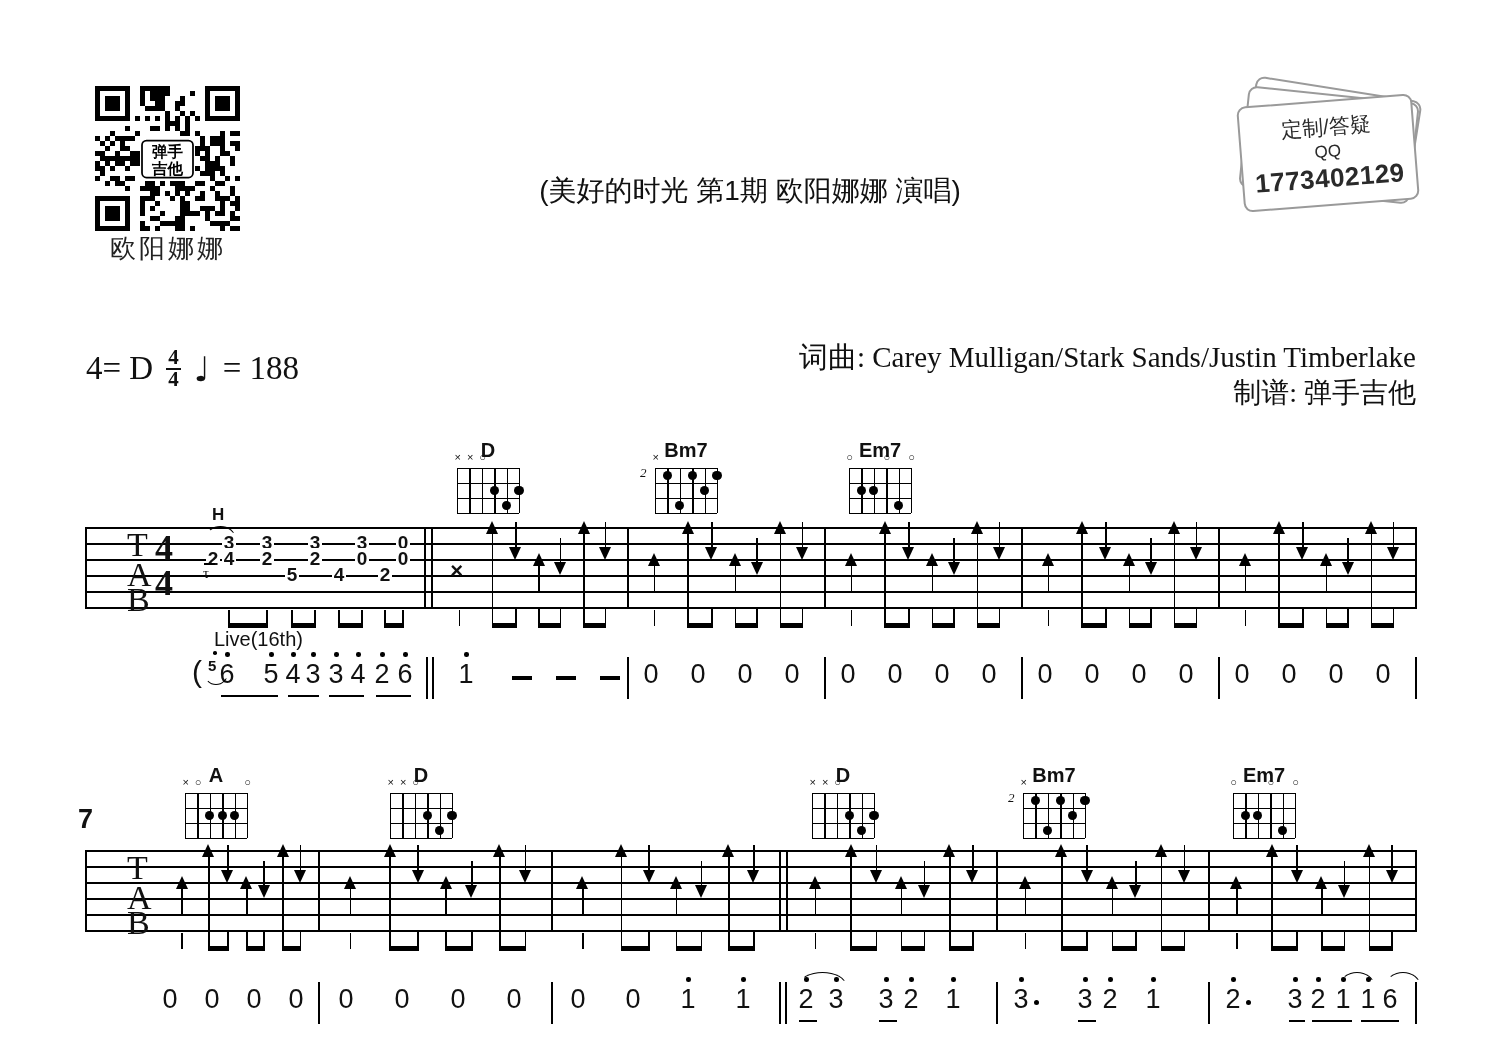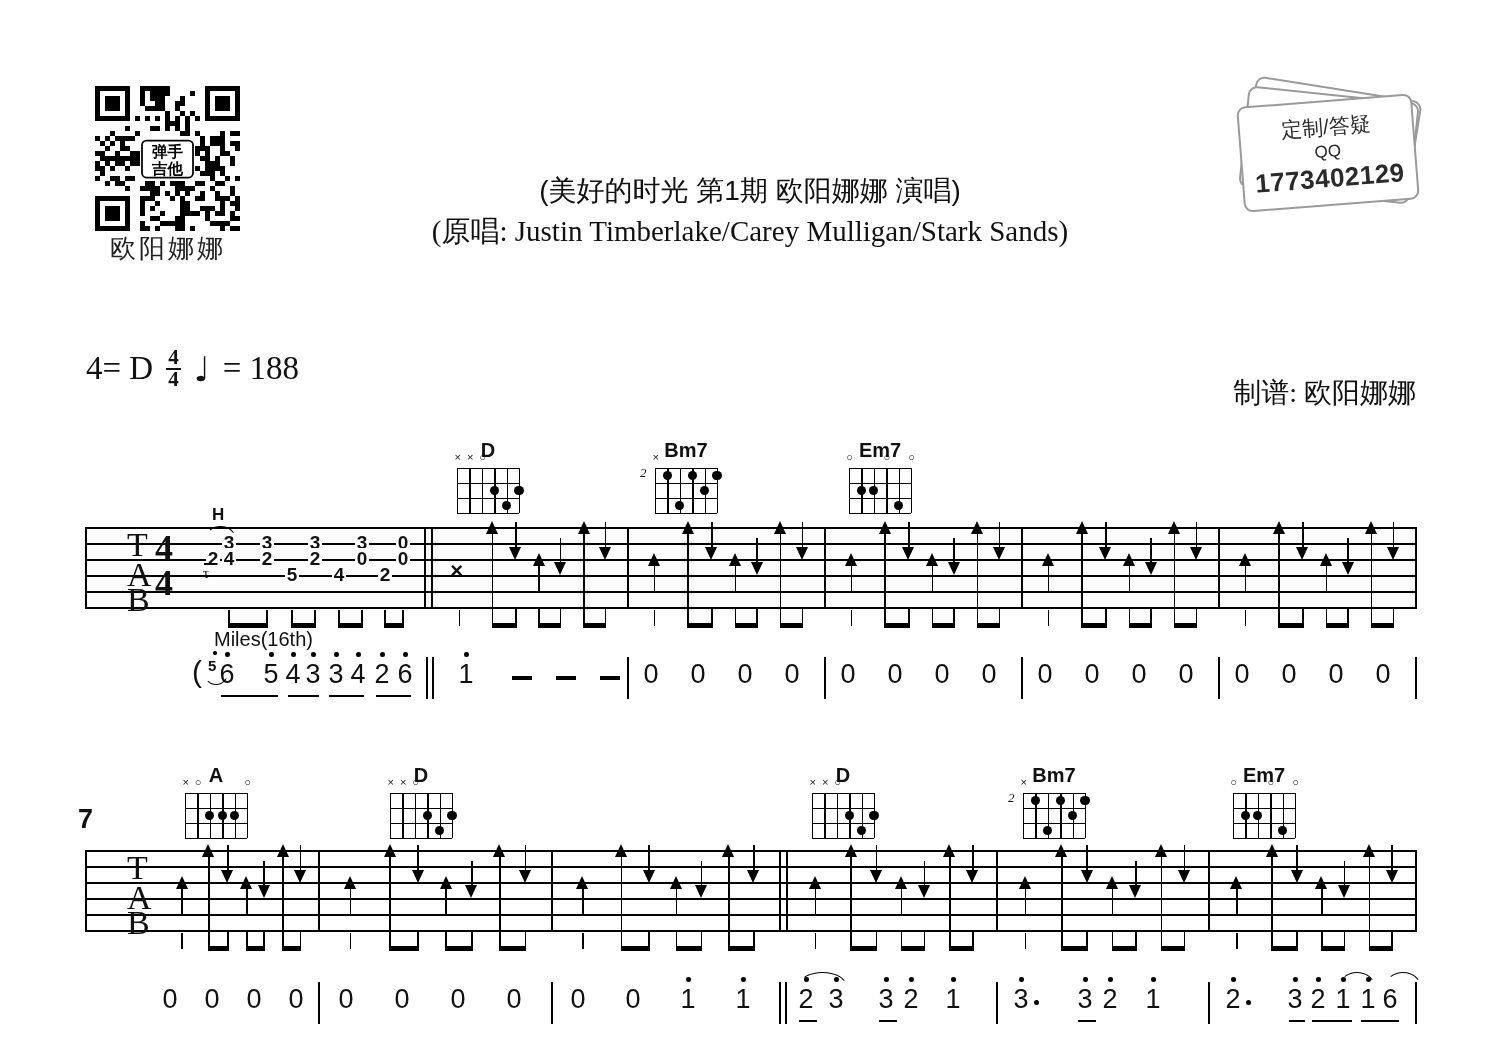--- a/index.html
+++ b/index.html
@@ -282,21 +282,20 @@
       <rect x="25" y="28" width="1" height="1" fill="#000" shape-rendering="crispEdges"></rect>
       <rect x="27" y="28" width="1" height="1" fill="#000" shape-rendering="crispEdges"></rect>
       <rect x="28" y="28" width="1" height="1" fill="#000" shape-rendering="crispEdges"></rect>
       <rect x="9.4" y="10.9" width="10.2" height="7.4" fill="#fff" shape-rendering="auto" stroke="#000" stroke-width="0.35" rx="0.9"></rect>
       <text x="14.5" y="14.1" text-anchor="middle" font-size="3.1" font-weight="bold" font-family="&quot;Liberation Sans&quot;,sans-serif" fill="#000">弹手</text>
       <text x="14.5" y="17.6" text-anchor="middle" font-size="3.1" font-weight="bold" font-family="&quot;Liberation Sans&quot;,sans-serif" fill="#000">吉他</text>
     </svg>
   <div class="qr-caption">欧阳娜娜</div>
 
   <div class="sub1">(美好的时光 第1期 欧阳娜娜 演唱)</div>
-  <div class="sub2">(原唱: Justin Timberlake/Carey Mulligan/Stark Sands)</div>
 
   <div class="card-stack">
     <div class="card c0"></div>
     <div class="card c1"></div>
     <div class="card c2">
       <div class="card-l1">定制/答疑</div>
       <div class="card-l2">QQ</div>
       <div class="card-l3">1773402129</div>
     </div>
   </div>
@@ -304,23 +303,24 @@
   <div class="keyrow">
     <span>4= D</span>
     <span class="frac">
       <span class="ft">4</span>
       <span>4</span>
     </span>
     <span class="qnote">♩</span>
     <span>=  188</span>
   </div>
 
-  <div class="credit2">制谱: 欧阳娜娜</div>
+  <div class="credit1">词曲: Carey Mulligan/Stark Sands/Justin Timberlake</div>
+  <div class="credit2">制谱: 弹手吉他</div>
 
-  <div class="swing">Miles(16th)</div>
+  <div class="swing">Live(16th)</div>
   <div class="mnum">7</div>
 
   <div id="score">
       <div style="position: absolute; left: 85px; top: 527px; width: 1330px; height: 1.6px; background: rgb(0, 0, 0);"></div>
       <div style="position: absolute; left: 85px; top: 543px; width: 1330px; height: 1.6px; background: rgb(0, 0, 0);"></div>
       <div style="position: absolute; left: 85px; top: 559px; width: 1330px; height: 1.6px; background: rgb(0, 0, 0);"></div>
       <div style="position: absolute; left: 85px; top: 575px; width: 1330px; height: 1.6px; background: rgb(0, 0, 0);"></div>
       <div style="position: absolute; left: 85px; top: 591px; width: 1330px; height: 1.6px; background: rgb(0, 0, 0);"></div>
       <div style="position: absolute; left: 85px; top: 607px; width: 1330px; height: 1.6px; background: rgb(0, 0, 0);"></div>
       <div style="position: absolute; left: 85px; top: 527px; width: 1.8px; height: 81.5px; background: rgb(0, 0, 0);"></div>

